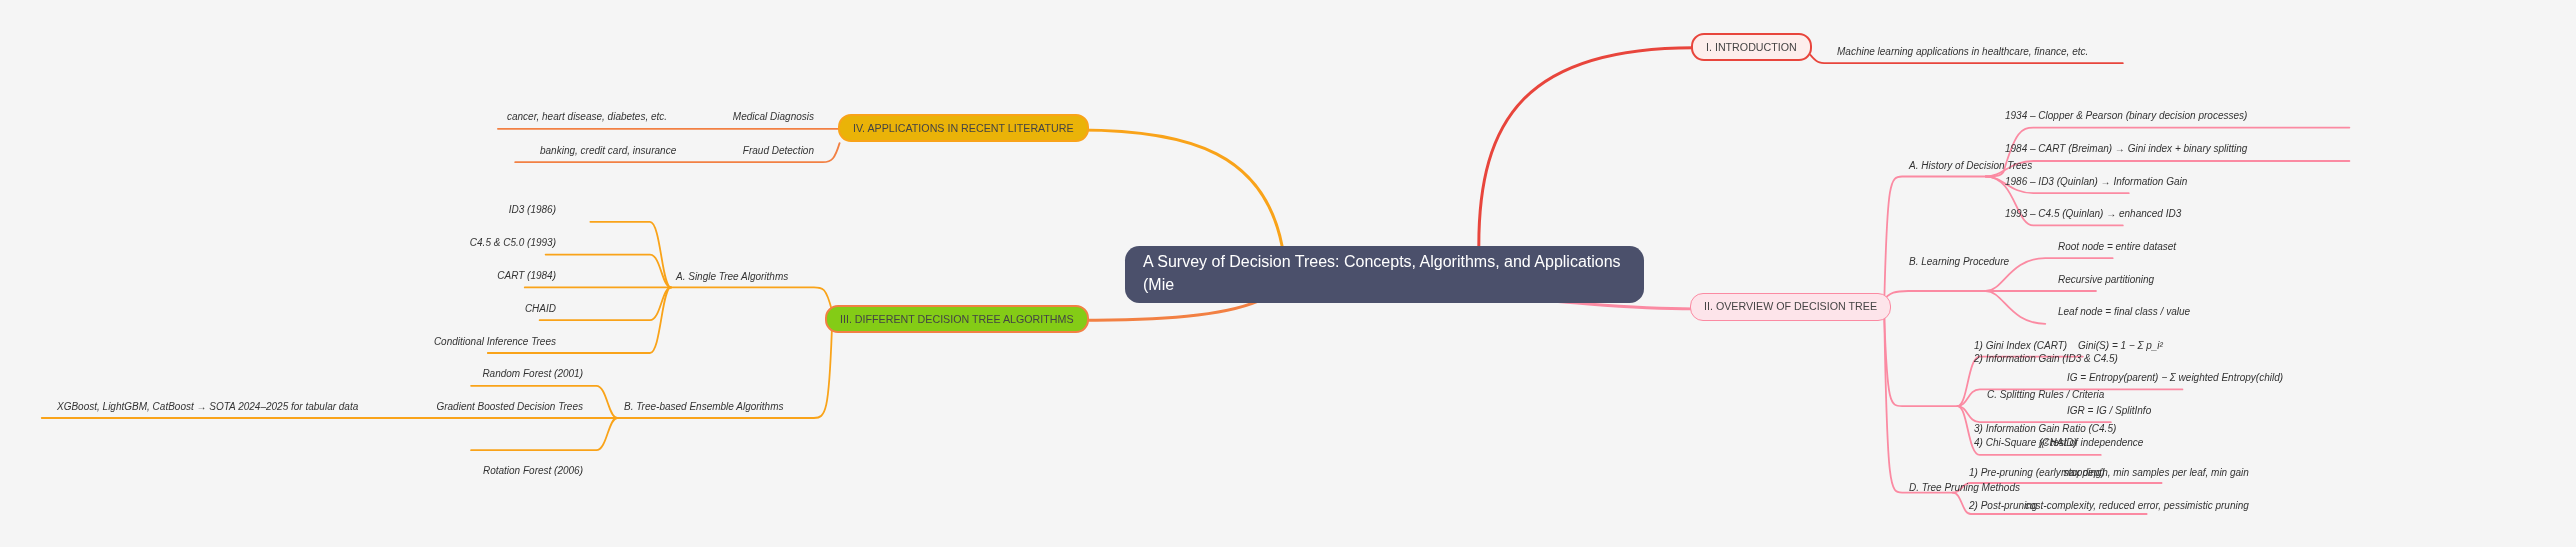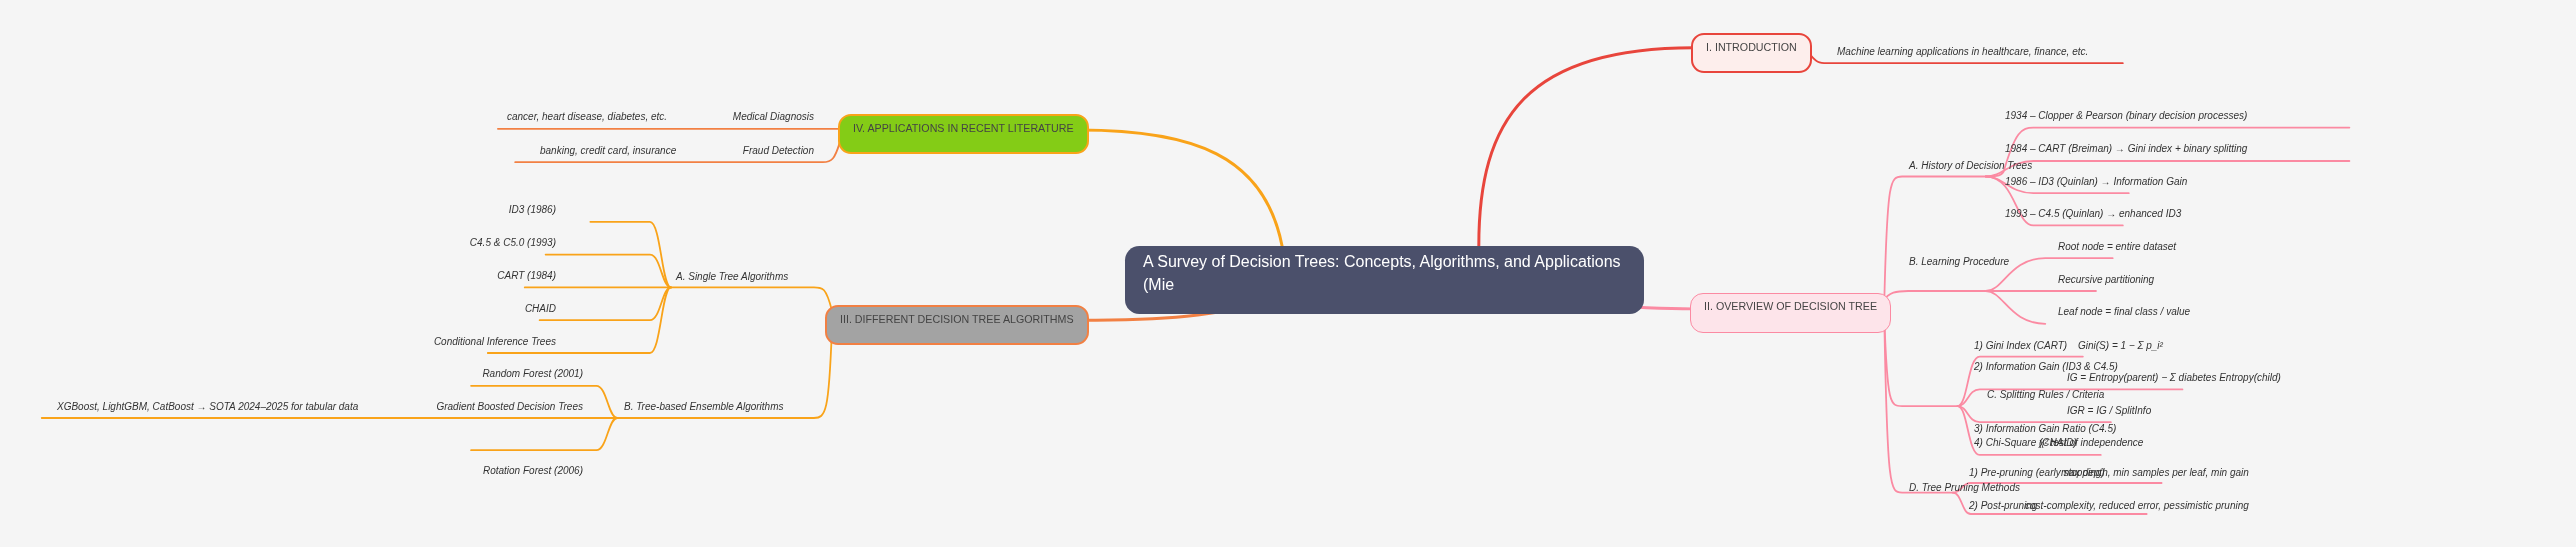--- a/index.html
+++ b/index.html
@@ -1,23 +1,23 @@
 <!DOCTYPE html>
 <html style="font-size:9.5px"><head>
 <meta charset="utf-8">
 <style>
   html, body { margin:0; padding:0; }
   body { width:2576px; height:548px; background:#f5f5f5; position:relative; overflow:hidden;
          font-family:"Liberation Sans", sans-serif; color:#333; }
   svg.edges { position:absolute; left:0; top:0; width:2576px; height:548px; }
   .lbl { position:absolute; font-size:10px; white-space:nowrap; color:#333; line-height:13px;font-style:italic; }
   .r { text-align:right; }
-  .root { position:absolute; left:1125px; top:246px; width:519px; height:68px; background:#4b506b;
+  .root { position:absolute; left:1125px; top:246px; width:519px; height:57px; background:#4b506b;
           border-radius:14.3px; color:#fff; font-size:16px; line-height:22.7px; padding:4.8px 0 0 18px; box-sizing:border-box; }
-  .main { position:absolute; border-radius:13px; border:2.4px solid; font-size:10.7px; height:40px;
+  .main { position:absolute; border-radius:13px; border:2.4px solid; font-size:10.7px; height:28px;
           box-sizing:border-box; line-height:25px; padding:0 13px; white-space:nowrap; color:#444; }
 </style>
 </head>
 <body>
 
 <svg class="edges" viewBox="0 0 4320 919">
   <g fill="none" stroke-linecap="round">
 
     <path d="M2480 412 C2480 200 2560 80 2840 80" stroke="#e8453c" stroke-width="5"></path>
     <path d="M3036 92 C3046 104 3050 106 3064 106 L3560 106" stroke="#e8453c" stroke-width="3"></path>
@@ -55,41 +55,41 @@
     <path d="M2150 412 C2120 260 2000 218 1810 218" stroke="#f9a319" stroke-width="5"></path>
     <path d="M1408 216 L835 216" stroke="#f28043" stroke-width="3"></path>
     <path d="M1408 240 C1400 266 1395 272 1380 272 L864 272" stroke="#f28043" stroke-width="3"></path>
   </g>
 </svg>
 
 <div class="root"><span>A Survey of Decision Trees: Concepts, Algorithms, and Applications (Mie</span></div>
 
 <div class="main" style="left:1691px;top:33px;border-color:#e8453c;background:#fdeeec;"><span>I. INTRODUCTION</span></div>
 <div class="main" style="left:1690px;top:293px;border-color:#fb8aa2;background:#fde4ea;border-width:1.8px;"><span>II. OVERVIEW OF DECISION TREE</span></div>
-<div class="main" style="left:825px;top:305px;border-color:#f28043;background:#a3a3a3;"><span>III. DIFFERENT DECISION TREE ALGORITHMS</span></div>
-<div class="main" style="left:838px;top:114px;border-color:#f9a319;background:#84cc16;"><span>IV. APPLICATIONS IN RECENT LITERATURE</span></div>
+<div class="main" style="left:825px;top:305px;border-color:#f28043;background:#84cc16;"><span>III. DIFFERENT DECISION TREE ALGORITHMS</span></div>
+<div class="main" style="left:838px;top:114px;border-color:#f9a319;background:#eab308;"><span>IV. APPLICATIONS IN RECENT LITERATURE</span></div>
 
 <div class="lbl" style="left:1837px;top:45px;">Machine learning applications in healthcare, finance, etc.</div>
 
 <div class="lbl" style="left:1909px;top:159px;">A. History of Decision Trees</div>
 <div class="lbl" style="left:2005px;top:109px;">1934 – Clopper &amp; Pearson (binary decision processes)</div>
 <div class="lbl" style="left:2005px;top:142px;">1984 – CART (Breiman) → Gini index + binary splitting</div>
 <div class="lbl" style="left:2005px;top:175px;">1986 – ID3 (Quinlan) → Information Gain</div>
 <div class="lbl" style="left:2005px;top:207px;">1993 – C4.5 (Quinlan) → enhanced ID3</div>
 
 <div class="lbl" style="left:1909px;top:255px;">B. Learning Procedure</div>
 <div class="lbl" style="left:2058px;top:240px;">Root node = entire dataset</div>
 <div class="lbl" style="left:2058px;top:273px;">Recursive partitioning</div>
 <div class="lbl" style="left:2058px;top:305px;">Leaf node = final class / value</div>
 
 <div class="lbl" style="left:1987px;top:388px;">C. Splitting Rules / Criteria</div>
 <div class="lbl" style="left:1974px;top:339px;">1) Gini Index (CART)</div>
 <div class="lbl" style="left:2038px;top:339px;padding-left:40px;">Gini(S) = 1 − Σ p_i²</div>
-<div class="lbl" style="left:1974px;top:360px;">2) Information Gain (ID3 &amp; C4.5)</div>
-<div class="lbl" style="left:2067px;top:371px;">IG = Entropy(parent) − Σ diabetes Entropy(child)</div>
+<div class="lbl" style="left:1974px;top:352px;">2) Information Gain (ID3 &amp; C4.5)</div>
+<div class="lbl" style="left:2067px;top:371px;">IG = Entropy(parent) − Σ weighted Entropy(child)</div>
 <div class="lbl" style="left:1974px;top:404px;margin-top:18px;">3) Information Gain Ratio (C4.5)</div>
 <div class="lbl" style="left:2067px;top:404px;">IGR = IG / SplitInfo</div>
 <div class="lbl" style="left:1974px;top:436px;">4) Chi-Square (CHAID)</div>
 <div class="lbl" style="left:2039px;top:436px;">χ² test of independence</div>
 
 <div class="lbl" style="left:1909px;top:481px;">D. Tree Pruning Methods</div>
 <div class="lbl" style="left:1969px;top:466px;">1) Pre-pruning (early stopping)</div>
 <div class="lbl" style="left:2061px;top:466px;">max depth, min samples per leaf, min gain</div>
 <div class="lbl" style="left:1969px;top:499px;">2) Post-pruning</div>
 <div class="lbl" style="left:2025px;top:499px;">cost-complexity, reduced error, pessimistic pruning</div>

